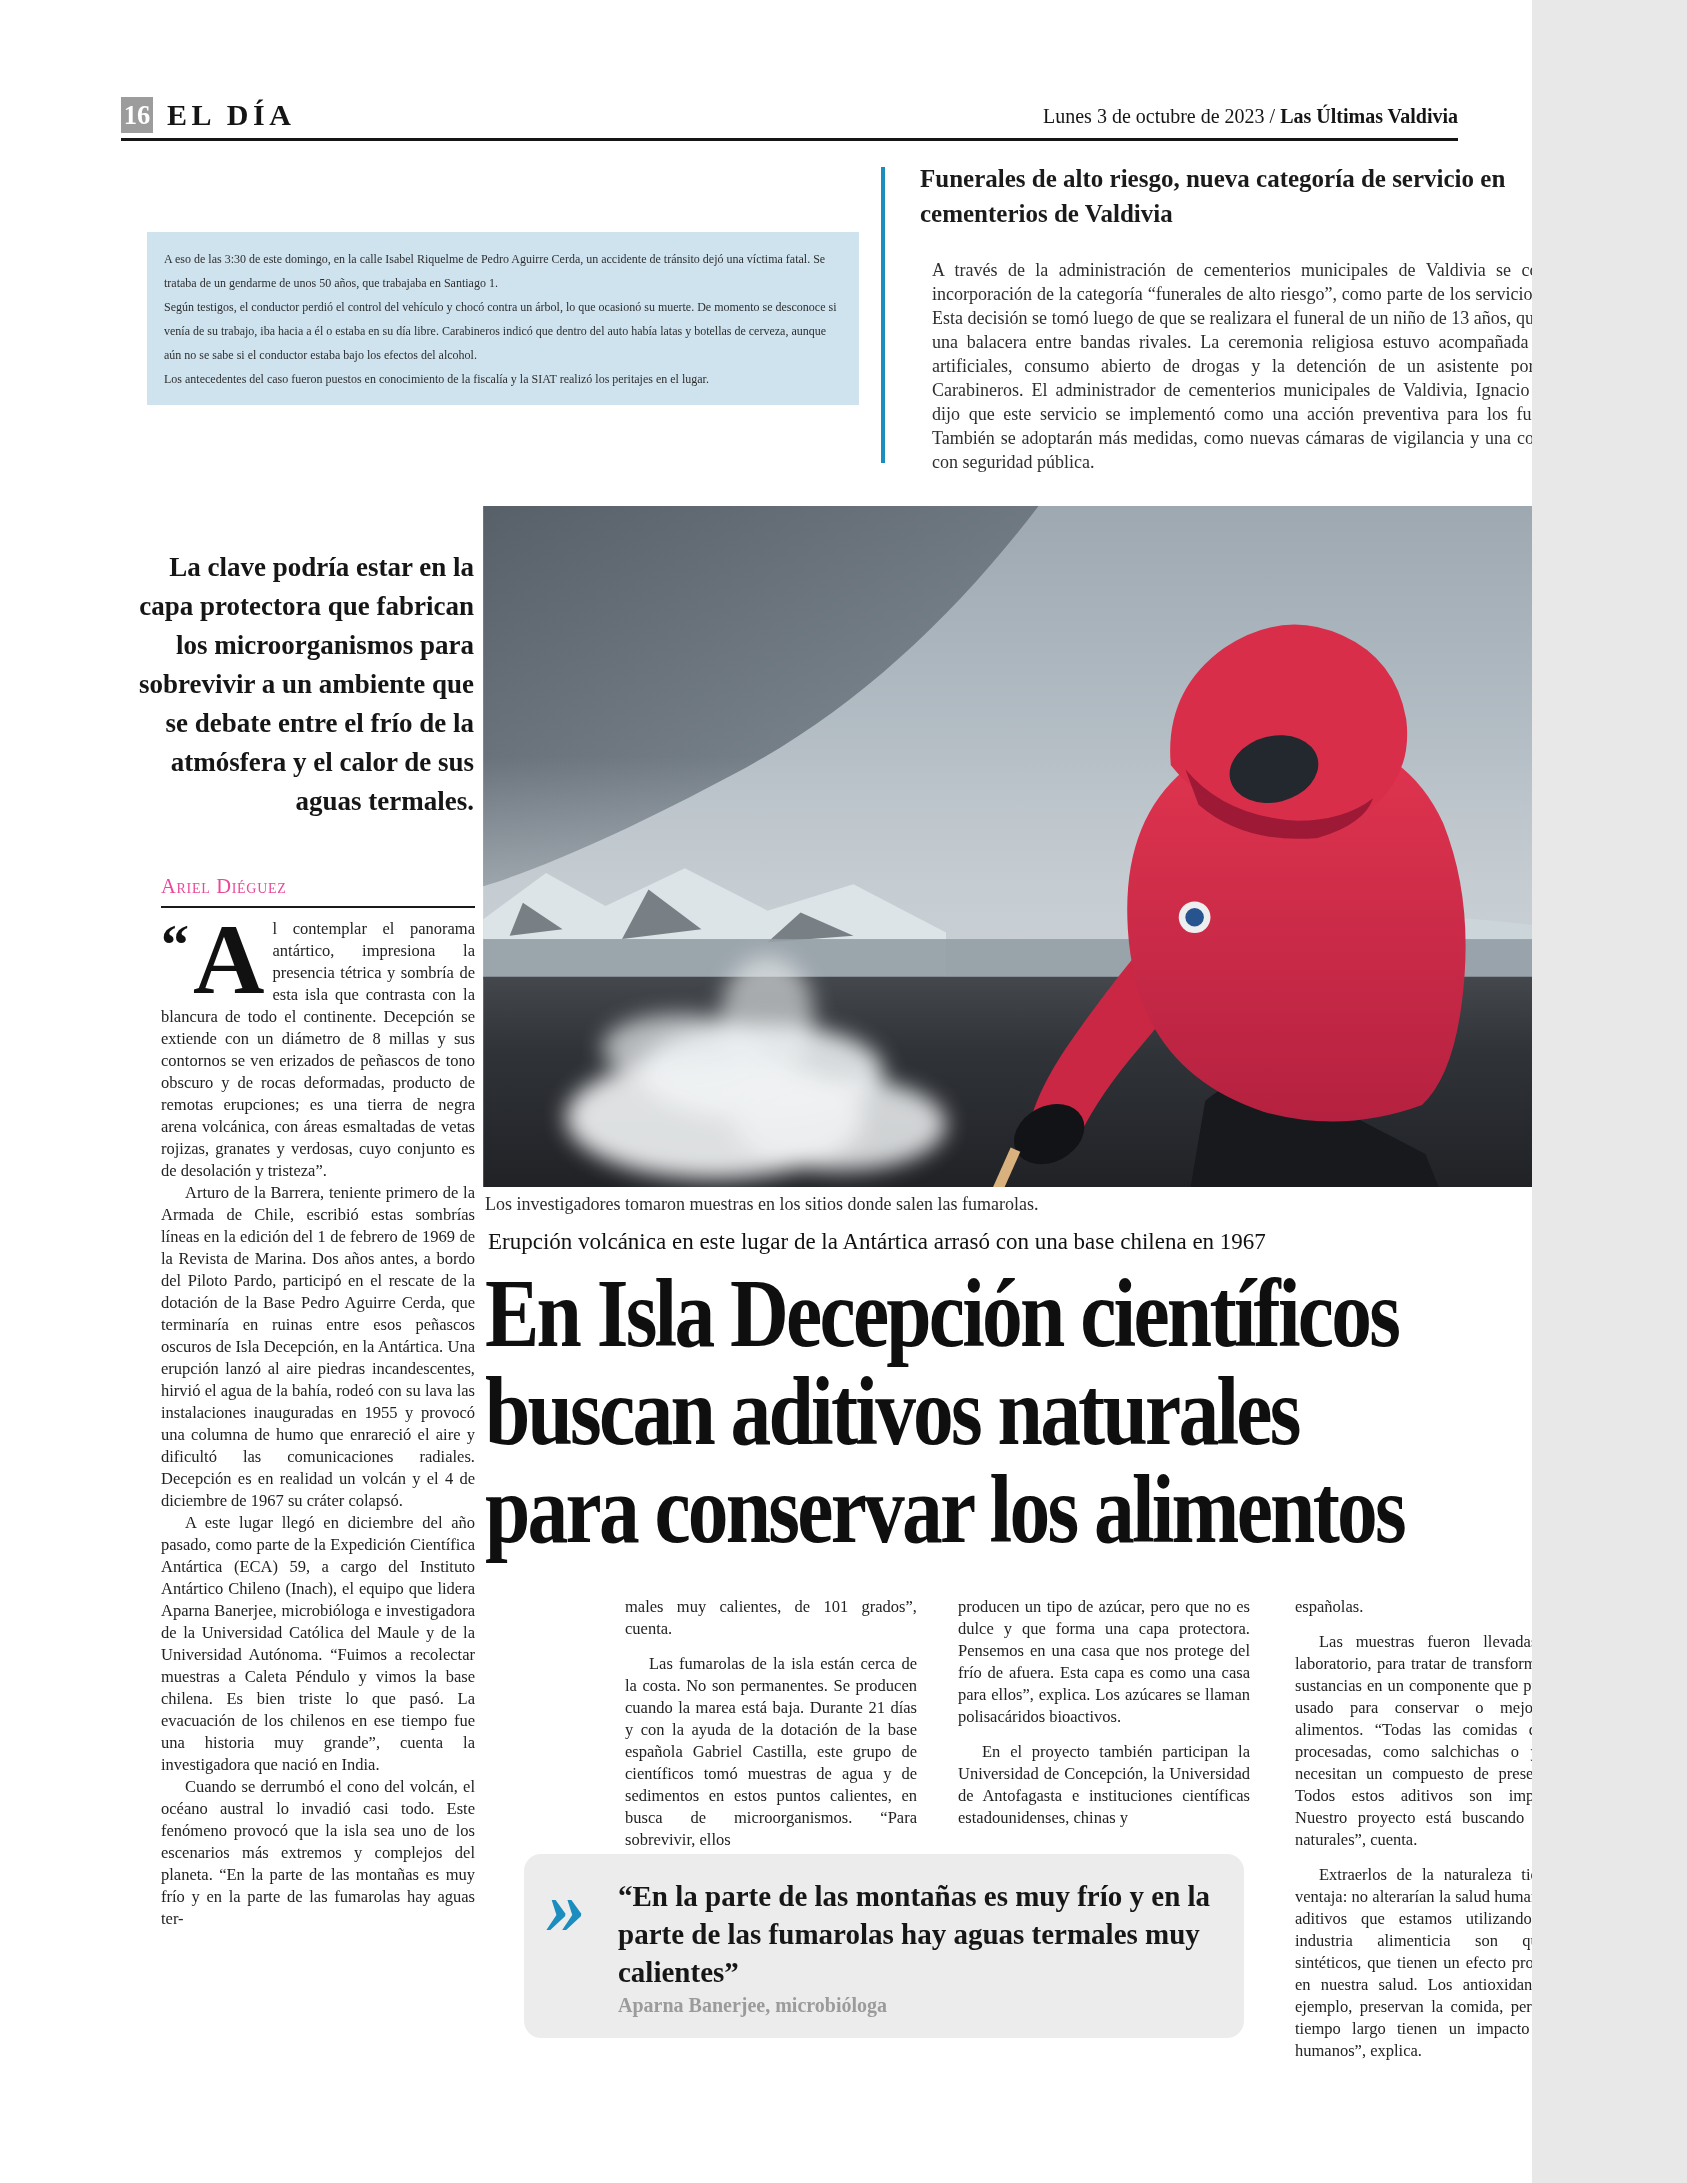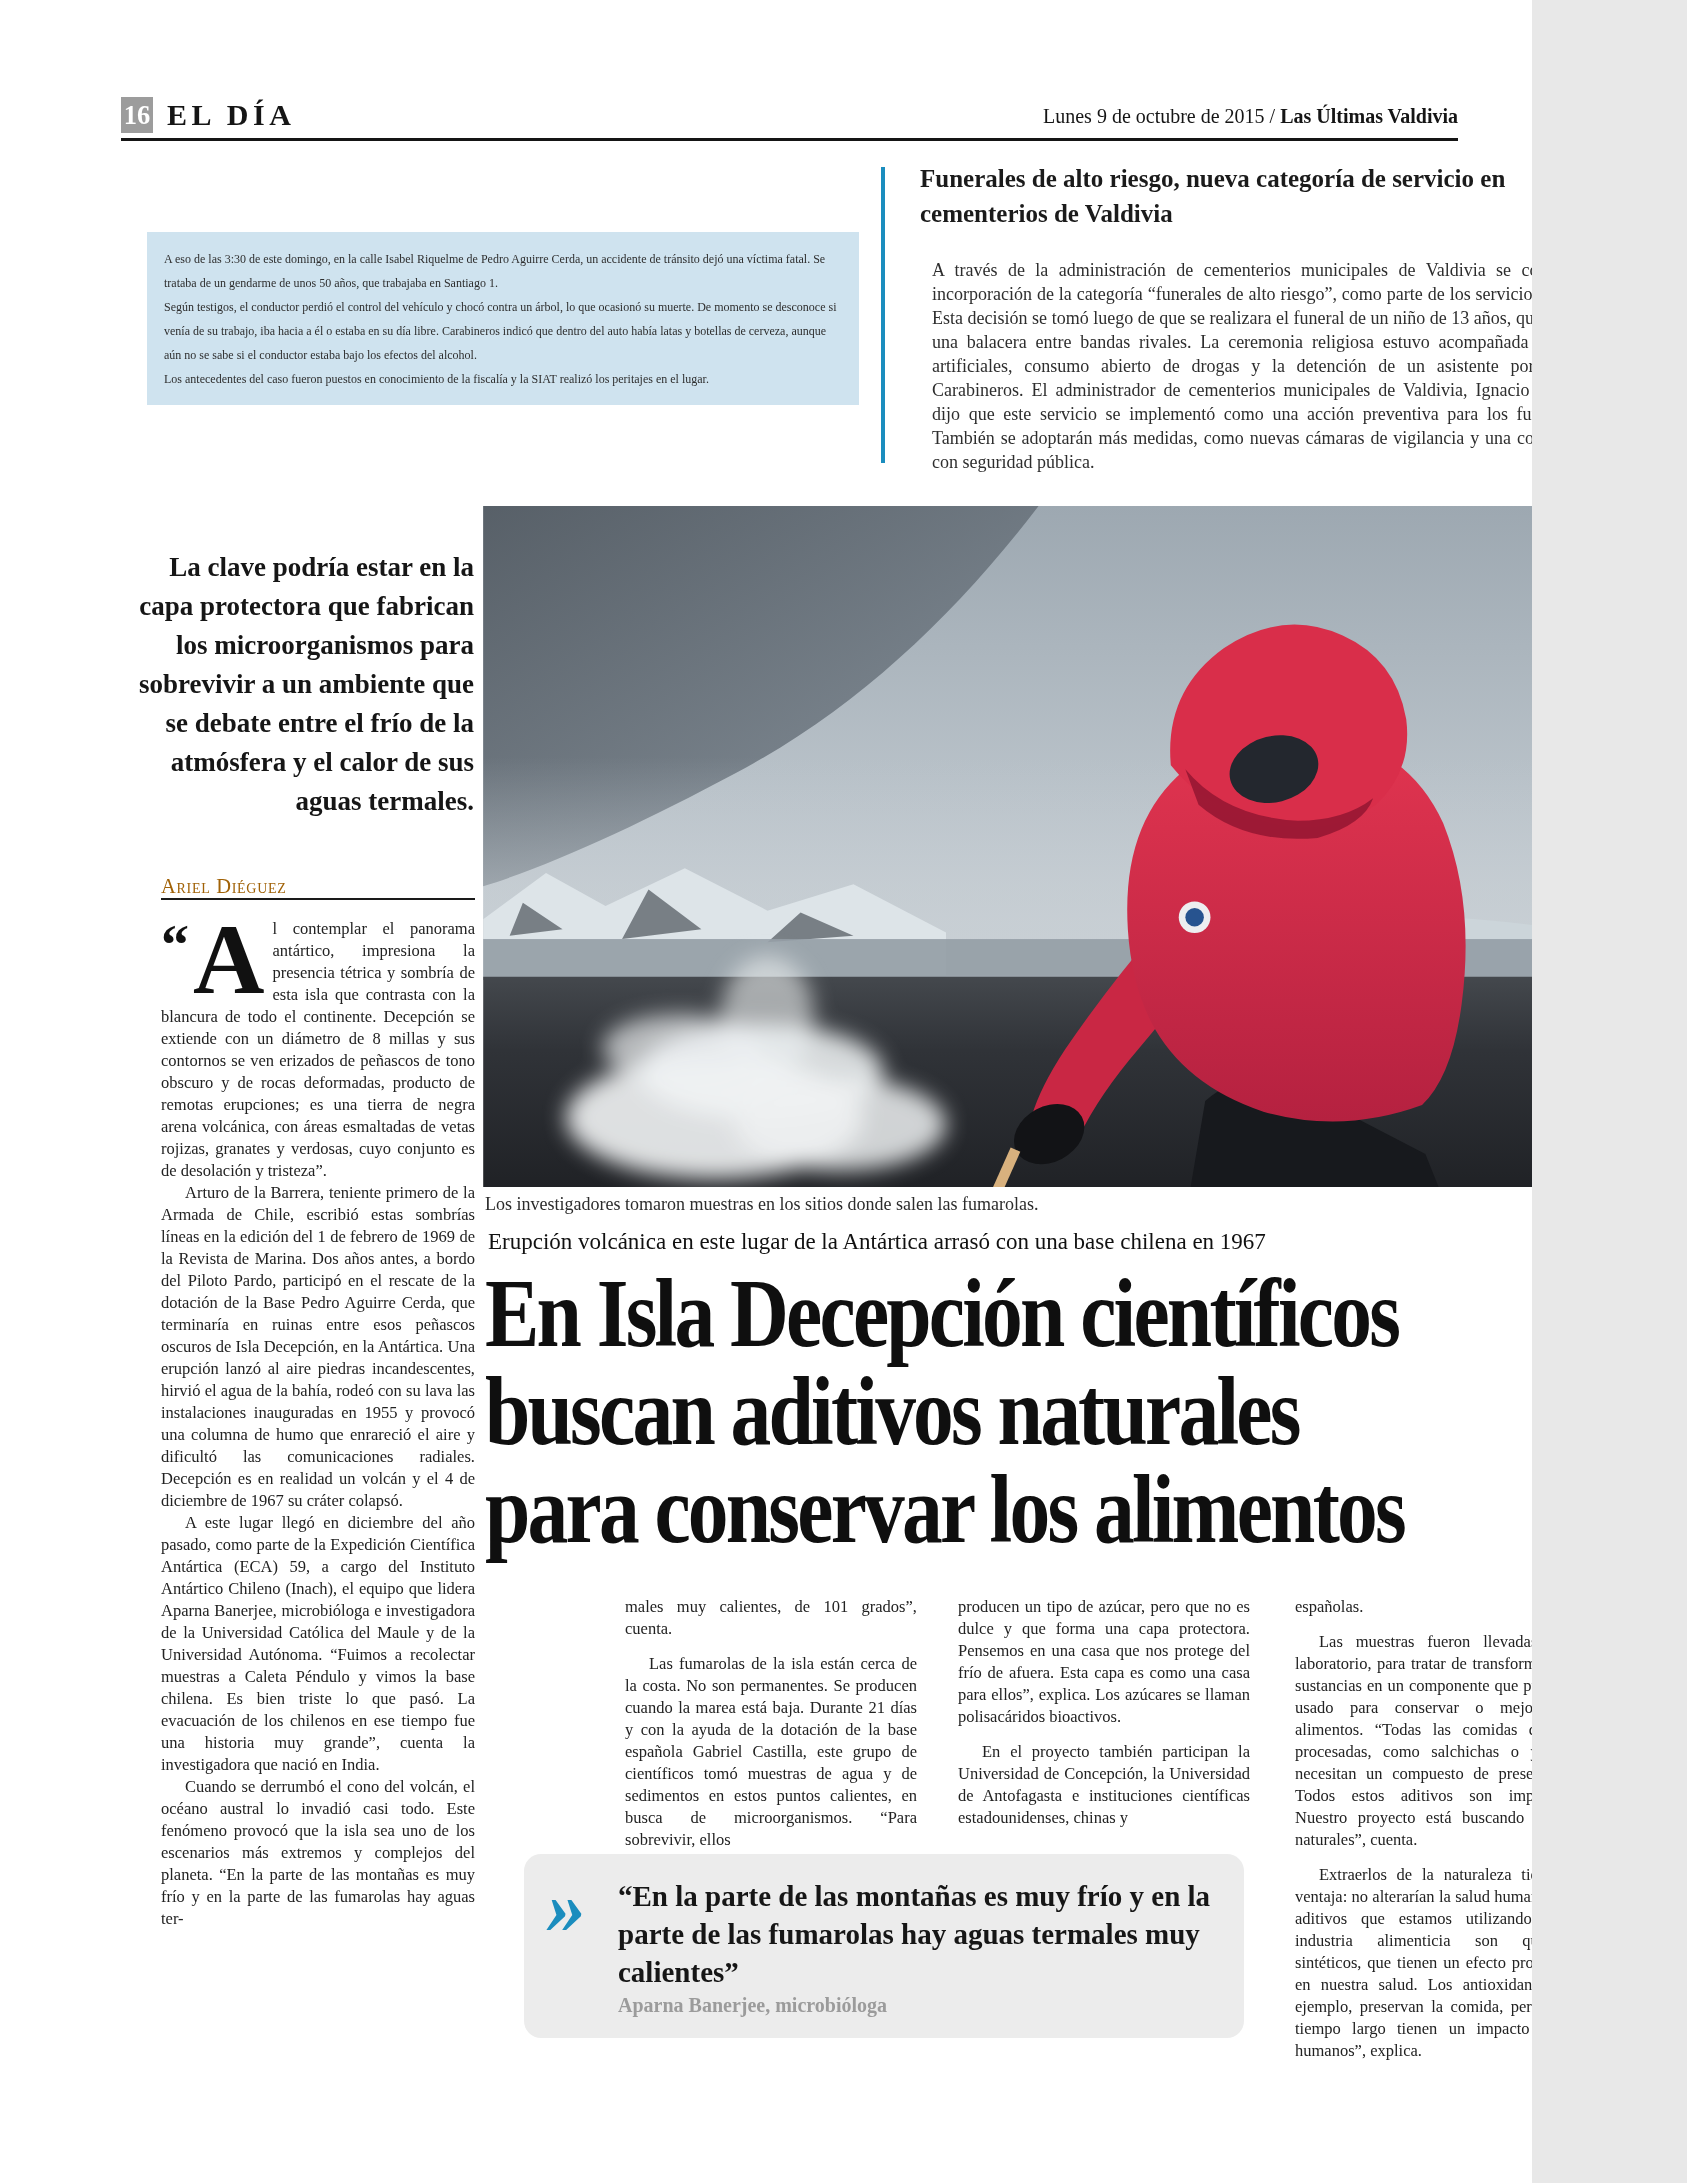--- a/index.html
+++ b/index.html
@@ -22,21 +22,21 @@
   .vdivider{position:absolute;left:881px;top:167px;width:4px;height:296px;background:#1b8dbe;}
   .brief2-h{position:absolute;left:920px;top:161px;width:701px;font-size:25px;line-height:35px;font-weight:bold;color:#1b1b1b;}
   .brief2-body{position:absolute;left:920px;top:246px;width:703px;font-size:18px;line-height:24px;
                color:#2e2e2e;text-align:justify;}
   .brief2-body p{margin:12px;}
 
   
   .deck{position:absolute;left:121px;top:548px;width:353px;font-size:27px;line-height:39px;
         font-weight:bold;text-align:right;color:#161616;}
   .byline{position:absolute;left:161px;top:875px;width:314px;font-size:20.5px;letter-spacing:0.7px;
-          font-variant:small-caps;color:#a16207;border-bottom:2px solid #1a1a1a;}
+          font-variant:small-caps;color:#ec4899;border-bottom:2px solid #1a1a1a;padding-bottom:8px;}
   .col1{position:absolute;left:161px;top:918px;width:314px;font-size:16.5px;line-height:22px;
         text-align:justify;color:#222;}
   .col1 p{margin:0;text-indent:24px;}
   .col1 p.lead{text-indent:0;}
   .openq{float:left;font-size:56px;line-height:44px;font-weight:bold;margin:5.3px 4px 0 0;color:#111;}
   .dropcap{float:left;font-size:99px;line-height:75px;font-weight:bold;margin:4px 8px 0 0;color:#111;}
 
   
   .photo{position:absolute;left:483px;top:506px;width:1131px;height:681px;overflow:hidden;}
   .credit{position:absolute;left:1617px;top:1093px;writing-mode:vertical-rl;transform:rotate(180deg);
@@ -65,21 +65,21 @@
            font-weight:bold;color:#161616;}
   .pq-attr{position:absolute;left:94px;top:140px;width:595px;font-size:20px;font-weight:bold;color:#9b9b9b;}
 </style>
 </head>
 <body>
 
 <div class="page">
 
   <div class="pagenum">16</div>
   <div class="masthead">EL DÍA</div>
-  <div class="dateline"><span>Lunes 9 de octubre de 2015 / </span><span class="bold">Las Últimas Valdivia</span></div>
+  <div class="dateline"><span>Lunes 3 de octubre de 2023 / </span><span class="bold">Las Últimas Valdivia</span></div>
   <div class="hdr-rule"></div>
 
   <div class="brief1-box">
       <p>A eso de las 3:30 de este domingo, en la calle Isabel Riquelme de Pedro Aguirre Cerda, un accidente de tránsito dejó una víctima fatal. Se trataba de un gendarme de unos 50 años, que trabajaba en Santiago 1.</p>
       <p>Según testigos, el conductor perdió el control del vehículo y chocó contra un árbol, lo que ocasionó su muerte. De momento se desconoce si venía de su trabajo, iba hacia a él o estaba en su día libre. Carabineros indicó que dentro del auto había latas y botellas de cerveza, aunque aún no se sabe si el conductor estaba bajo los efectos del alcohol.</p>
       <p>Los antecedentes del caso fueron puestos en conocimiento de la fiscalía y la SIAT realizó los peritajes en el lugar.</p>
     </div>
 
   <div class="vdivider"></div>
 

